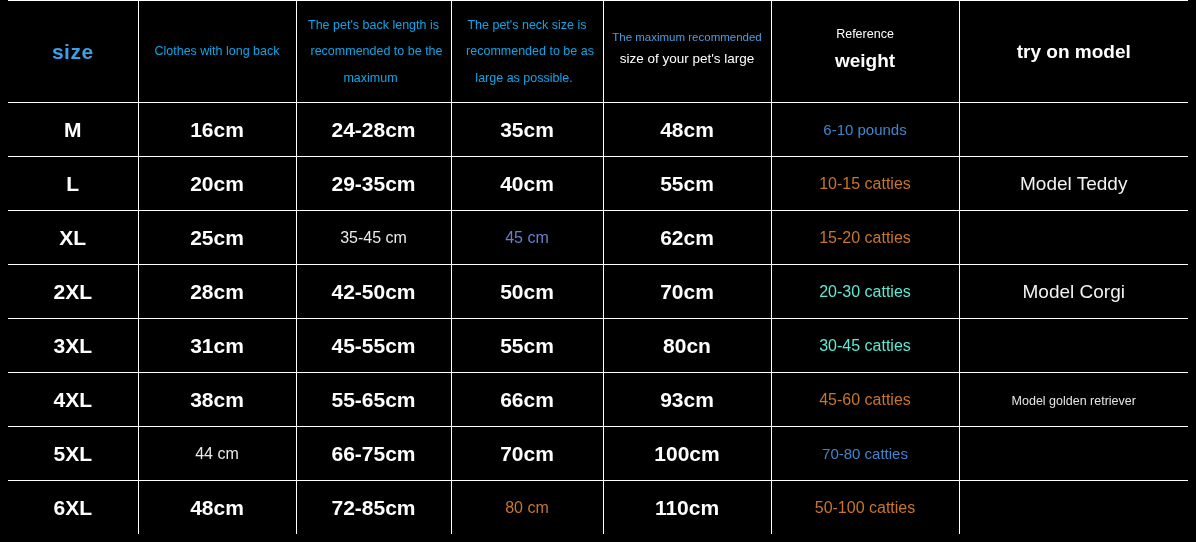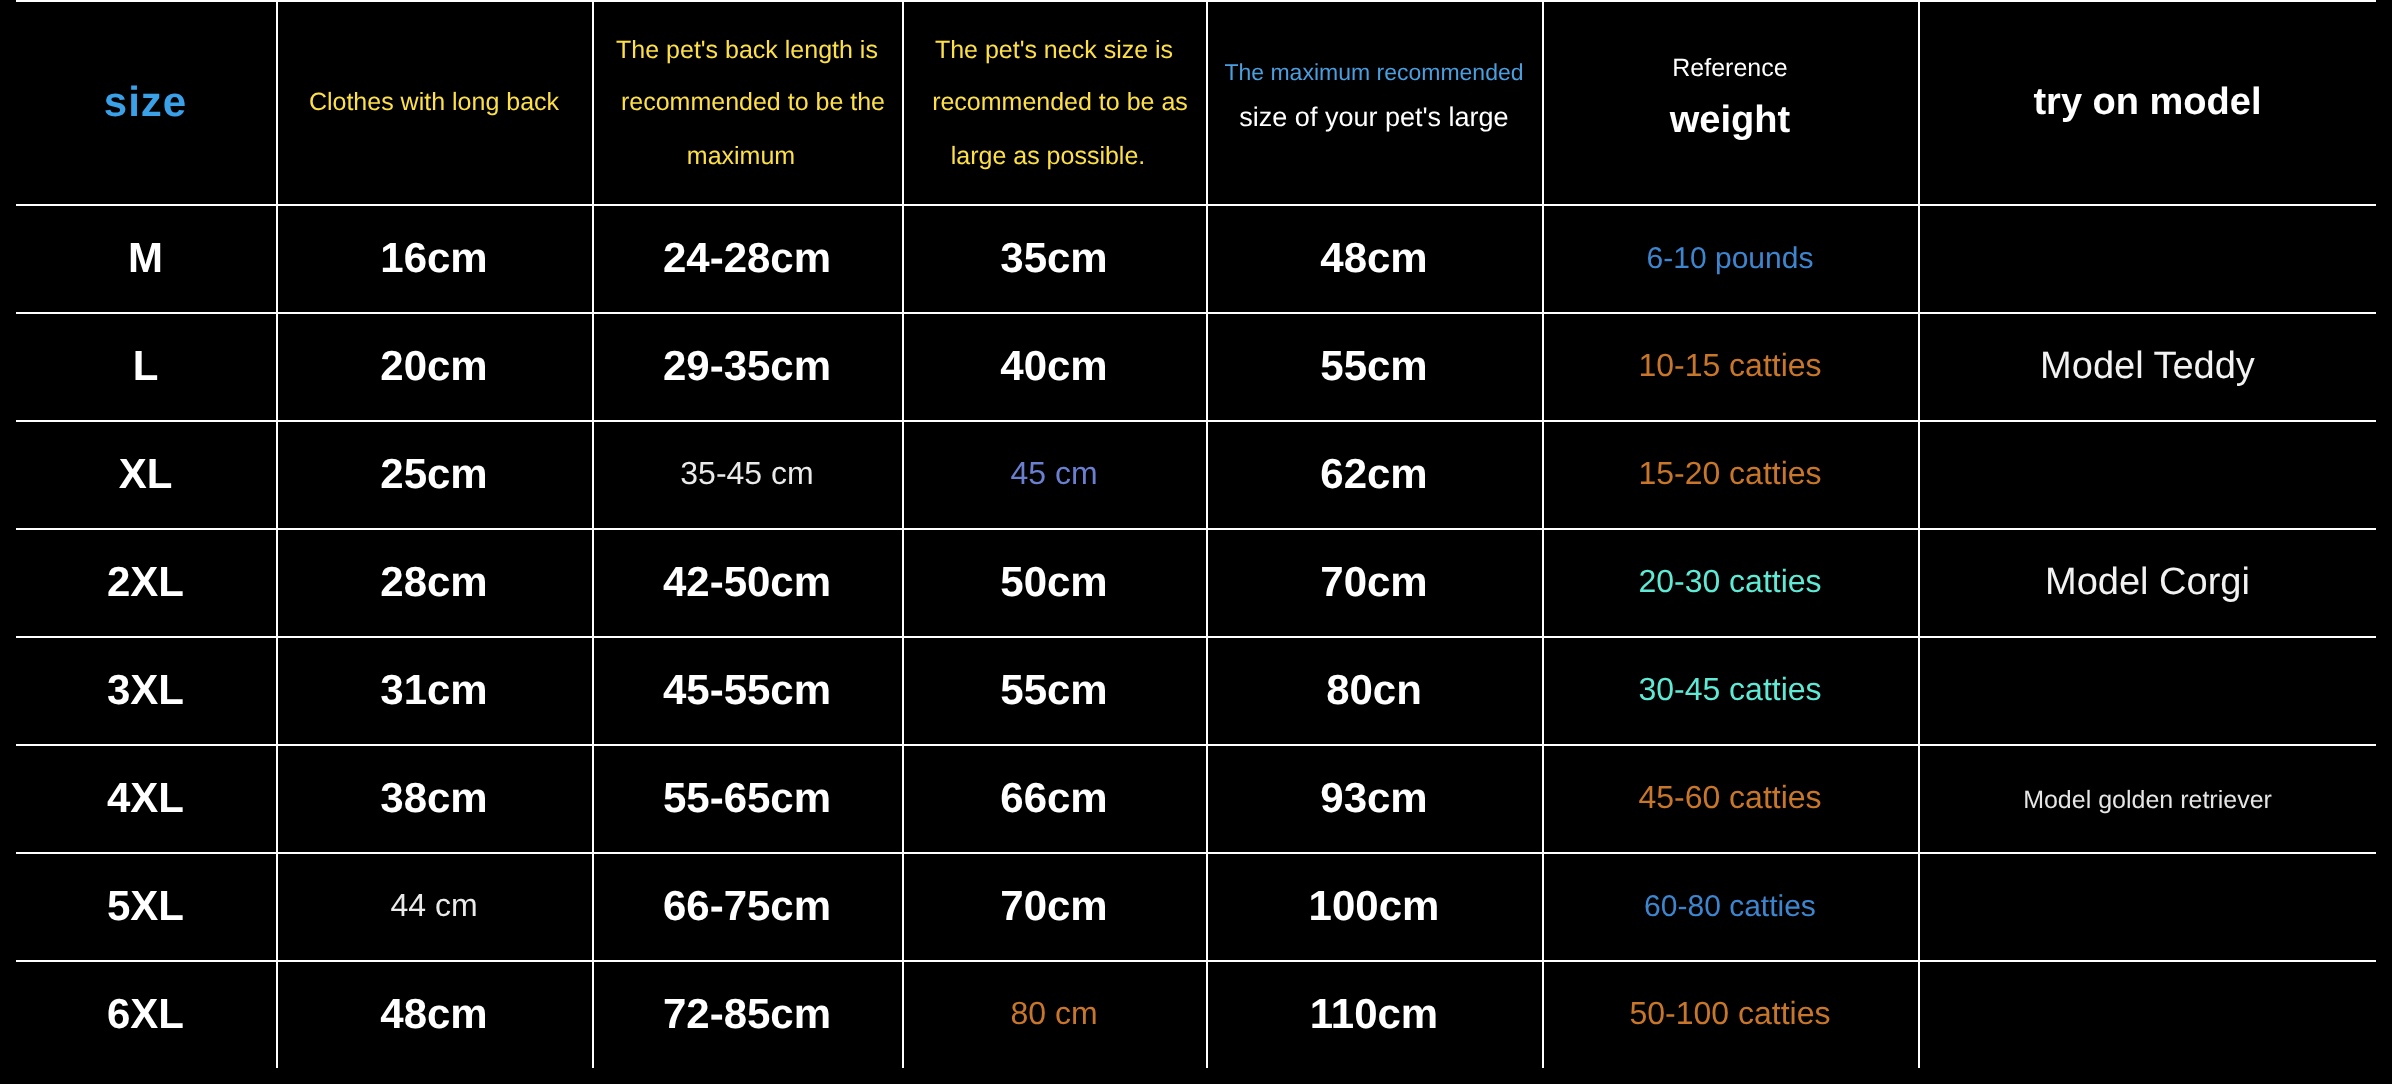--- a/index.html
+++ b/index.html
@@ -51,21 +51,21 @@
   thead th:last-child { border-right: none; }
 
   .hdr-size {
     font-size: 21px;
     color: #3aa0e8;
     font-weight: bold;
     letter-spacing: 0.5px;
   }
   .hdr-small {
     font-size: 12.5px;
-    color: #fde047;
+    color: #0ea5e9;
     line-height: 2.1;
     padding: 0 6px;
   }
   .hdr-tiny-blue {
     font-size: 11.5px;
     color: #4a9fe0;
     line-height: 1.4;
     display: block;
   }
   .hdr-mid {
@@ -245,21 +245,21 @@
         <td><span class="cell-val">93cm</span></td>
         <td><span class="cell-weight-orange">45-60 catties</span></td>
         <td><span class="cell-model-sm">Model golden retriever</span></td>
       </tr>
       <tr>
         <td><span class="cell-size">5XL</span></td>
         <td><span class="cell-val-thin">44 cm</span></td>
         <td><span class="cell-val">66-75cm</span></td>
         <td><span class="cell-val">70cm</span></td>
         <td><span class="cell-val">100cm</span></td>
-        <td><span class="cell-weight-blue">60-80 catties</span></td>
+        <td><span class="cell-weight-blue">70-80 catties</span></td>
         <td><span class="cell-model-lg"></span></td>
       </tr>
       <tr>
         <td><span class="cell-size">6XL</span></td>
         <td><span class="cell-val">48cm</span></td>
         <td><span class="cell-val">72-85cm</span></td>
         <td><span class="cell-val-orange">80 cm</span></td>
         <td><span class="cell-val">110cm</span></td>
         <td><span class="cell-weight-orange">50-100 catties</span></td>
         <td><span class="cell-model-lg"></span></td>

